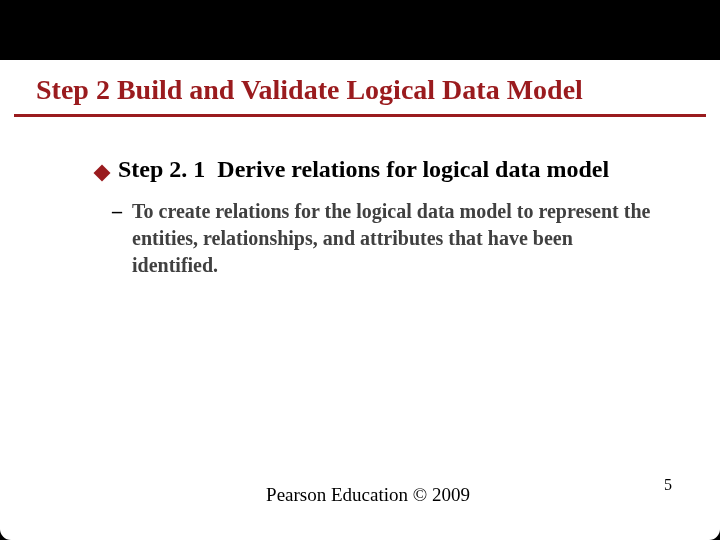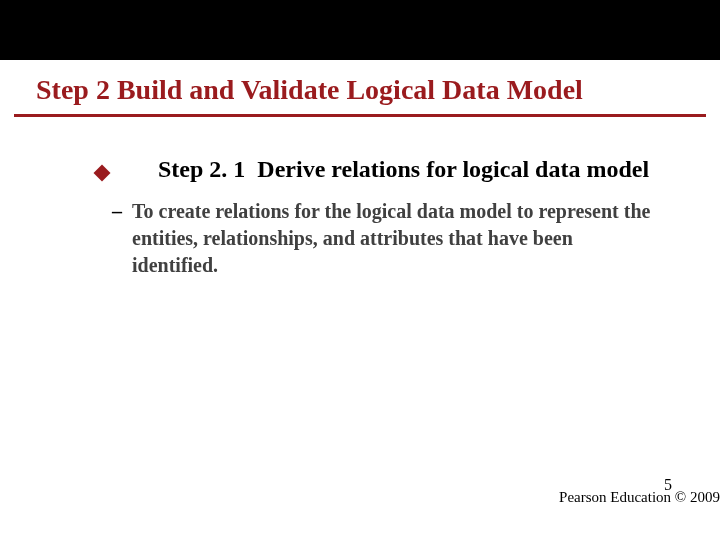--- a/index.html
+++ b/index.html
@@ -3,20 +3,21 @@
   <meta charset="utf-8">
   <style>
     * { margin: 0; padding: 0; box-sizing: border-box; }
     html, body { width: 720px; height: 540px; background: #000; }
     .slide {
       width: 720px;
       height: 540px;
       background: #fff;
       position: relative;
       font-family: "Times New Roman", Times, serif;
+      border-radius: 11px;
     }
     .blackbar {
       position: absolute;
       top: 0; left: 0; right: 0;
       height: 60px;
       background: #000;
     }
     .title {
       position: absolute;
       top: 74px;
@@ -50,21 +51,20 @@
       transform: rotate(45deg);
       margin-top: 6px;
       flex-shrink: 0;
       position: relative;
       top: 2px;
     }
     .bullet-text {
       font-size: 24px;
       font-weight: bold;
       color: #000;
-      margin-left: 40px;
     }
     .bullet-text .step { margin-right: 6px; }
     .sub-row {
       position: absolute;
       top: 198px;
       left: 112px;
       right: 60px;
       display: flex;
       align-items: flex-start;
       gap: 10px;
@@ -80,22 +80,22 @@
       font-size: 20px;
       font-weight: bold;
       color: #404040;
       line-height: 1.35;
     }
     .footer-credit {
       position: absolute;
       bottom: 34px;
       left: 0;
       width: 100%;
-      text-align: right;
-      font-size: 15px;
+      text-align: center;
+      font-size: 19px;
       color: #000;
       padding-left: 16px;
     }
     .page-num {
       position: absolute;
       bottom: 46px;
       right: 48px;
       font-size: 16px;
       color: #000;
     }

